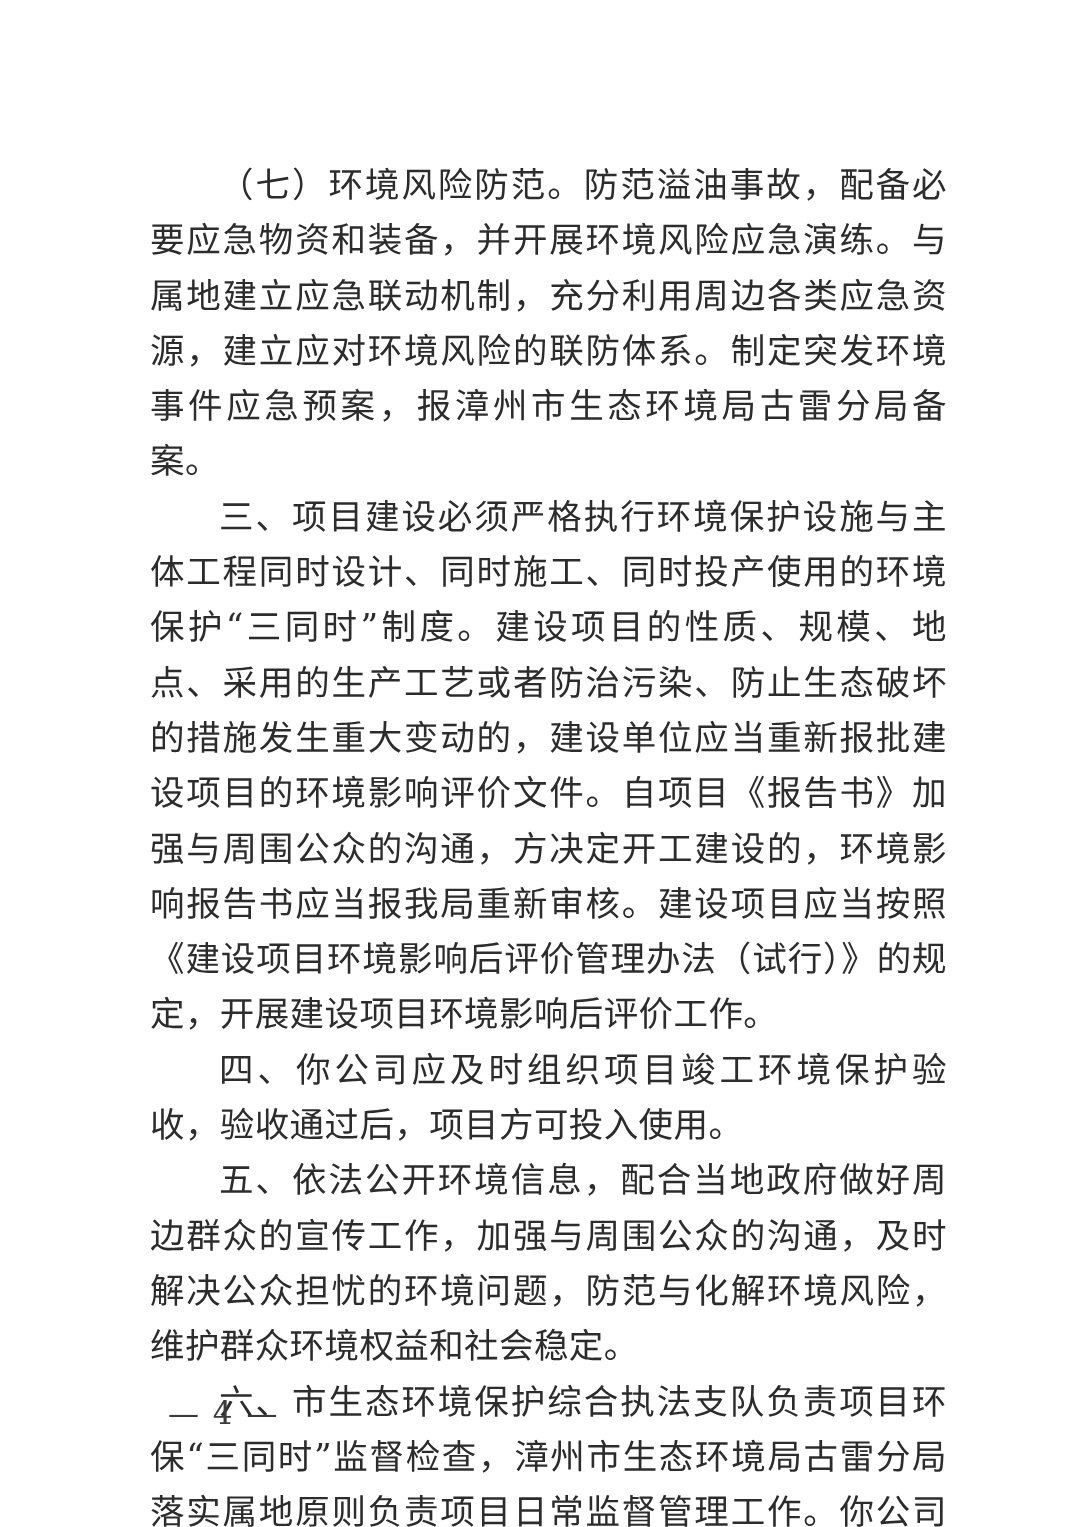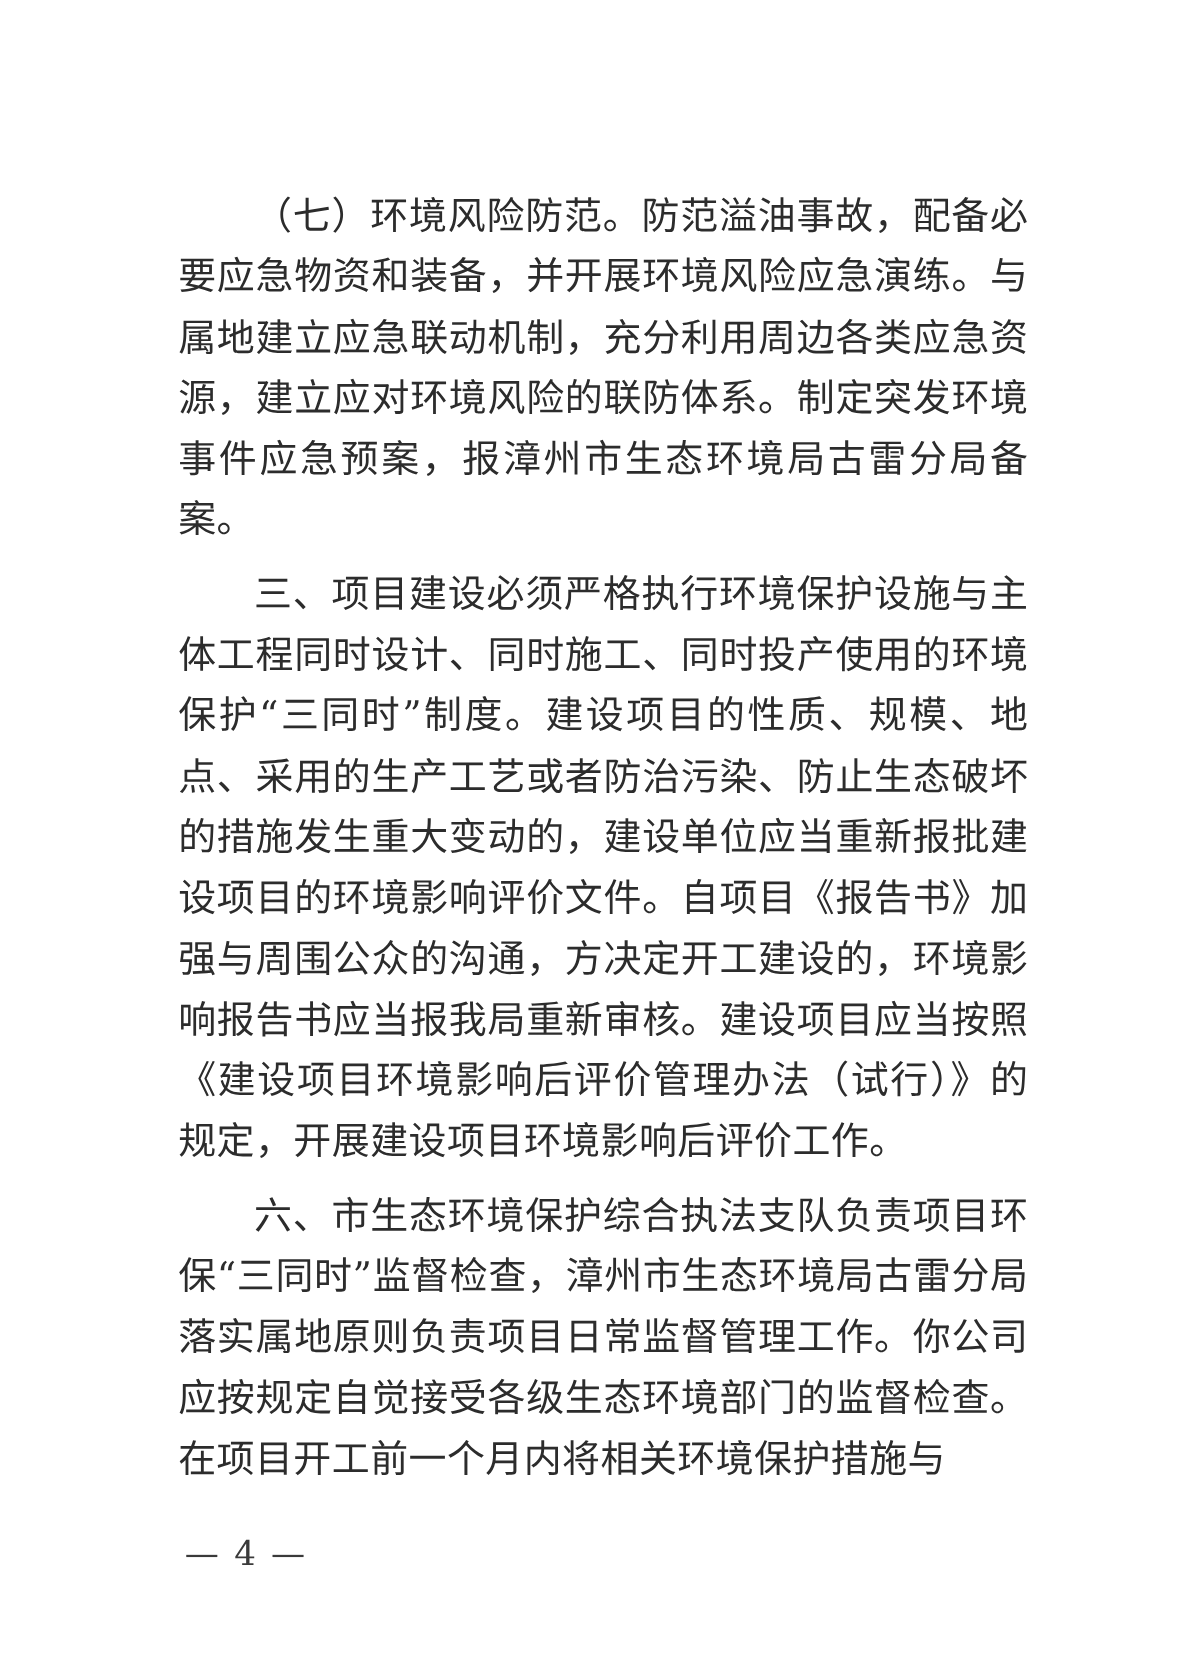--- a/index.html
+++ b/index.html
@@ -20,21 +20,21 @@
   }
 
   .doc-body {
     position: absolute;
     left: 150px;
     top: 158px;
     width: 797px;
   }
 
   .para {
-    margin: 12px;
+    margin: 0;
     padding: 0;
     font-family: "DejaVu Serif", "Liberation Serif", serif;
     font-size: 34.5px;
     line-height: 55.3px;
     color: #2c2c2c;
     text-align: justify;
     text-justify: inter-character;
     text-indent: 69px;
     letter-spacing: 0.4px;
     word-break: break-all;
@@ -59,20 +59,22 @@
   }
 </style>
 </head>
 <body>
 
 <div class="page">
 
   <div class="doc-body">
     <p class="para">（七）环境风险防范。防范溢油事故，配备必要应急物资和装备，并开展环境风险应急演练。与属地建立应急联动机制，充分利用周边各类应急资源，建立应对环境风险的联防体系。制定突发环境事件应急预案，报漳州市生态环境局古雷分局备案。</p>
     <p class="para">三、项目建设必须严格执行环境保护设施与主体工程同时设计、同时施工、同时投产使用的环境保护“三同时”制度。建设项目的性质、规模、地点、采用的生产工艺或者防治污染、防止生态破坏的措施发生重大变动的，建设单位应当重新报批建设项目的环境影响评价文件。自项目《报告书》加强与周围公众的沟通，方决定开工建设的，环境影响报告书应当报我局重新审核。建设项目应当按照《建设项目环境影响后评价管理办法（试行）》的规定，开展建设项目环境影响后评价工作。</p>
+    <p class="para">四、你公司应及时组织项目竣工环境保护验收，验收通过后，项目方可投入使用。</p>
+    <p class="para">五、依法公开环境信息，配合当地政府做好周边群众的宣传工作，加强与周围公众的沟通，及时解决公众担忧的环境问题，防范与化解环境风险，维护群众环境权益和社会稳定。</p>
     <p class="para">六、市生态环境保护综合执法支队负责项目环保“三同时”监督检查，漳州市生态环境局古雷分局落实属地原则负责项目日常监督管理工作。你公司应按规定自觉接受各级生态环境部门的监督检查。在项目开工前一个月内将相关环境保护措施与</p>
   </div>
 
   <div class="page-footer">
     <div class="page-number">— 4 —</div>
   </div>
 
 </div>
 
 </body></html>

